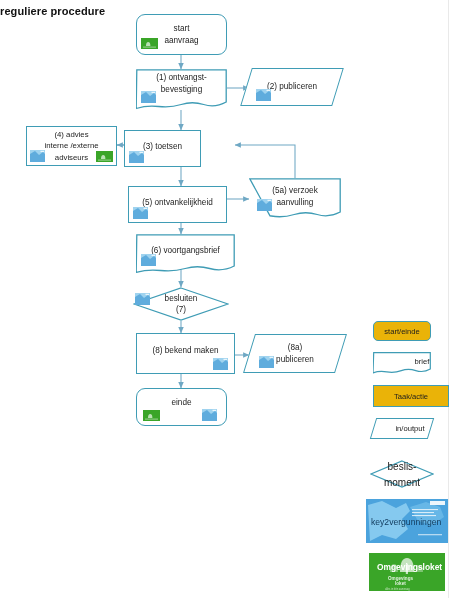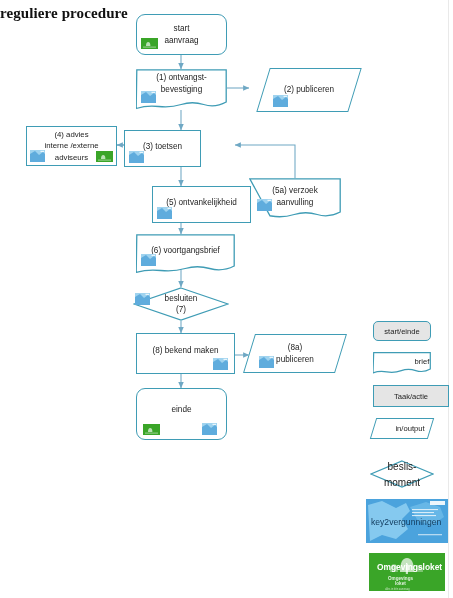--- a/index.html
+++ b/index.html
@@ -8,23 +8,22 @@
     background:#ffffff;
     font-family:"Liberation Sans","DejaVu Sans",sans-serif;
     color:#1a1a1a;
     position:relative;
     overflow:hidden;
   }
   #canvas{position:absolute;inset:0;}
 
   .title{
     position:absolute;left:0;top:5px;
-    font-size:15px;font-weight:bold;letter-spacing:.1px;
+    font-size:11px;font-weight:bold;letter-spacing:.1px;
     color:#111;
-    font-family:Liberation Serif, serif;
   }
 
   
   .node{
     position:absolute;
     box-sizing:border-box;
     border:1.3px solid #3f9cb5;
     background:#ffffff;
     display:flex;align-items:center;justify-content:center;
     text-align:center;
@@ -60,21 +59,21 @@
   .lines{position:absolute;left:0;top:0;width:453px;height:598px;pointer-events:none;}
 
   
   .ic{position:absolute;z-index:3;}
   .ic-blue{width:15px;height:12px;}
   .ic-green{width:17px;height:11px;}
 
   
   .legend-node{
     position:absolute;box-sizing:border-box;
-    border:1.2px solid #3f9cb5;background:#e5e5e5;
+    border:1.2px solid #3f9cb5;background:#eab308;
     display:flex;align-items:center;justify-content:center;
     font-size:7.6px;color:#1d1d1d;text-align:center;
   }
   .divider{
     position:absolute;background:#e9e9e9;
   }
   .logo{position:absolute;}
   .logo svg{display:block;}
 </style>
 </head>
@@ -148,21 +147,21 @@
     </span>
     <span class="ic ic-blue" style="left:5px;bottom:7px;">
       <svg viewBox="0 0 15 12">
           <rect width="15" height="12" fill="#9fd3ef"></rect>
           <path d="M0 4 L5 1 L9 5 L13 2 L15 4 V12 H0 z" fill="#4fa3d8" opacity=".8"></path>
           <rect x="10.5" y="0.8" width="3.6" height="1.1" fill="#ffffff" opacity=".85"></rect>
         </svg>
     </span>
   </div>
 
-  <div class="node para" style="left:263px;top:68px;width:92px;height:44px;">
+  <div class="node para" style="left:246px;top:68px;width:92px;height:38px;">
     <span class="shape"></span>
     <span class="txt">(2) publiceren</span>
     <span class="ic ic-blue" style="left:10px;bottom:5px;">
       <svg viewBox="0 0 15 12">
           <rect width="15" height="12" fill="#9fd3ef"></rect>
           <path d="M0 4 L5 1 L9 5 L13 2 L15 4 V12 H0 z" fill="#4fa3d8" opacity=".8"></path>
           <rect x="10.5" y="0.8" width="3.6" height="1.1" fill="#ffffff" opacity=".85"></rect>
         </svg>
     </span>
   </div>
@@ -193,21 +192,21 @@
     </span>
     <span class="ic ic-green" style="right:3px;bottom:3px;">
       <svg viewBox="0 0 17 11">
           <rect width="17" height="11" fill="#3aa528"></rect>
           <path d="M5 8 q0 -4 2.2 -4 q2.2 0 2.2 4 z" fill="#ffffff" opacity=".65"></path>
           <rect x="2" y="8.6" width="13" height="1" fill="#ffffff" opacity=".5"></rect>
         </svg>
     </span>
   </div>
 
-  <div class="node rect" style="left:152px;top:186px;width:99px;height:37px;">
+  <div class="node rect" style="left:128px;top:186px;width:99px;height:37px;">
     <span class="txt" style="margin-bottom:3px;">(5) ontvankelijkheid</span>
     <span class="ic ic-blue" style="left:4px;bottom:3px;">
       <svg viewBox="0 0 15 12">
           <rect width="15" height="12" fill="#9fd3ef"></rect>
           <path d="M0 4 L5 1 L9 5 L13 2 L15 4 V12 H0 z" fill="#4fa3d8" opacity=".8"></path>
           <rect x="10.5" y="0.8" width="3.6" height="1.1" fill="#ffffff" opacity=".85"></rect>
         </svg>
     </span>
   </div>
 
@@ -284,21 +283,21 @@
     </span>
     <span class="ic ic-blue" style="left:10px;bottom:5px;">
       <svg viewBox="0 0 15 12">
           <rect width="15" height="12" fill="#9fd3ef"></rect>
           <path d="M0 4 L5 1 L9 5 L13 2 L15 4 V12 H0 z" fill="#4fa3d8" opacity=".8"></path>
           <rect x="10.5" y="0.8" width="3.6" height="1.1" fill="#ffffff" opacity=".85"></rect>
         </svg>
     </span>
   </div>
 
-  <div class="node rounded" style="left:136px;top:388px;width:91px;height:52px;">
+  <div class="node rounded" style="left:136px;top:388px;width:91px;height:38px;">
     <span class="txt" style="margin-bottom:8px;">einde</span>
     <span class="ic ic-green" style="left:6px;bottom:4px;">
       <svg viewBox="0 0 17 11">
           <rect width="17" height="11" fill="#3aa528"></rect>
           <path d="M5 8 q0 -4 2.2 -4 q2.2 0 2.2 4 z" fill="#ffffff" opacity=".65"></path>
           <rect x="2" y="8.6" width="13" height="1" fill="#ffffff" opacity=".5"></rect>
         </svg>
     </span>
     <span class="ic ic-blue" style="right:9px;bottom:4px;">
       <svg viewBox="0 0 15 12">

